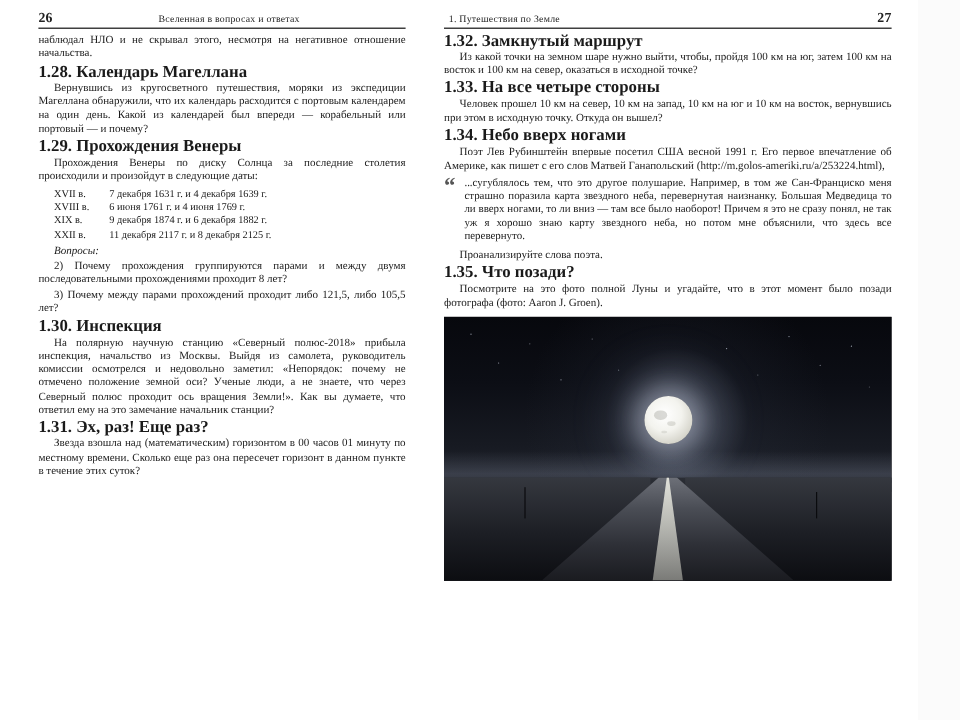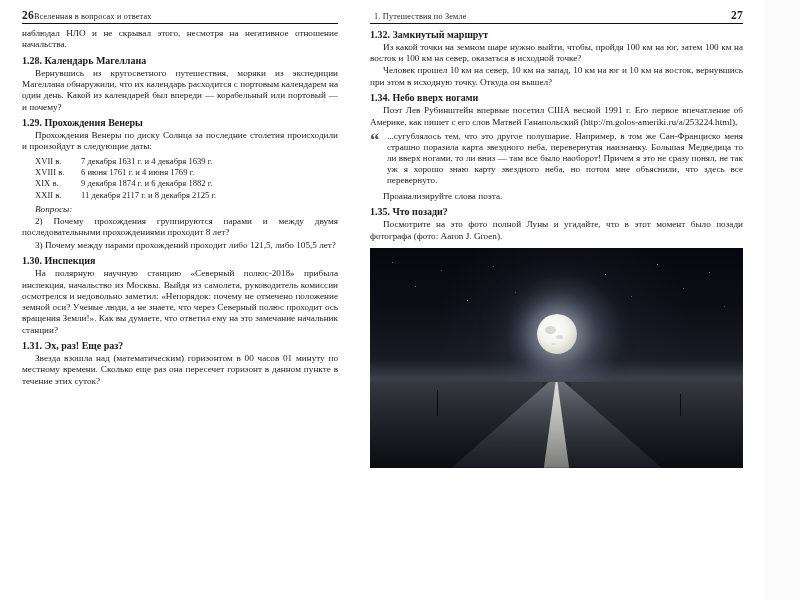--- a/index.html
+++ b/index.html
@@ -22,21 +22,21 @@
     background: #fbfbfb;
   }
   .page {
     position: relative;
     box-sizing: border-box;
     height: 600px;
     background: #ffffff;
   }
   .page.left {
     width: 354px;
-    padding: 9px 16px 6px 22px;
+    padding: 9px 16px 6px 32px;
   }
   .page.right {
     width: 411px;
     padding: 9px 22px 18px 16px;
   }
   .gutter {
     position: absolute;
     top: 0;
     left: 387px;
     width: 4px;
@@ -53,20 +53,21 @@
   }
   .running-head.left-head {
     justify-content: flex-start;
   }
   .rh-num {
     font-size: 11.5px;
     font-weight: bold;
   }
   .rh-title {
     flex: 1;
+    text-align: center;
     font-size: 8.2px;
   }
   .rh-title-right {
     flex: 1;
     text-align: left;
     font-size: 8.2px;
     padding-left: 4px;
   }
   .rule {
     border-top: 1px solid #111;
@@ -77,21 +78,21 @@
     font-size: 9.2px;
     line-height: 11.2px;
     text-align: justify;
     text-indent: 13px;
     hyphens: auto;
   }
   p.noindent {
     text-indent: 0;
   }
   h3.section {
-    font-size: 10px;
+    font-size: 14px;
     font-weight: bold;
     margin: 4.5px 0 2px 0;
     line-height: 11px;
   }
   h3.section .num {
     font-weight: bold;
   }
   .venus-table {
     margin: 3px 0 3px 13px;
     border-collapse: collapse;
@@ -315,20 +316,24 @@
       <span class="rh-num">27</span>
     </div>
     <div class="rule"></div>
 
     <h3 class="section">
       <span class="num">1.32.</span>
       <span>Замкнутый маршрут</span>
     </h3>
     <p>Из какой точки на земном шаре нужно выйти, чтобы, пройдя 100 км на юг, затем 100 км на восток и 100 км на север, оказаться в исходной точке?</p>
 
+    <h3 class="section">
+      <span class="num">1.33.</span>
+      <span>На все четыре стороны</span>
+    </h3>
     <p>Человек прошел 10 км на север, 10 км на запад, 10 км на юг и 10 км на восток, вернувшись при этом в исходную точку. Откуда он вышел?</p>
 
     <h3 class="section">
       <span class="num">1.34.</span>
       <span>Небо вверх ногами</span>
     </h3>
     <p>Поэт Лев Рубинштейн впервые посетил США весной 1991 г. Его первое впечатление об Америке, как пишет с его слов Матвей Ганапольский (http://m.golos-ameriki.ru/a/253224.html),</p>
 
     <div class="quote-block">
       <span class="quote-mark">“</span>

